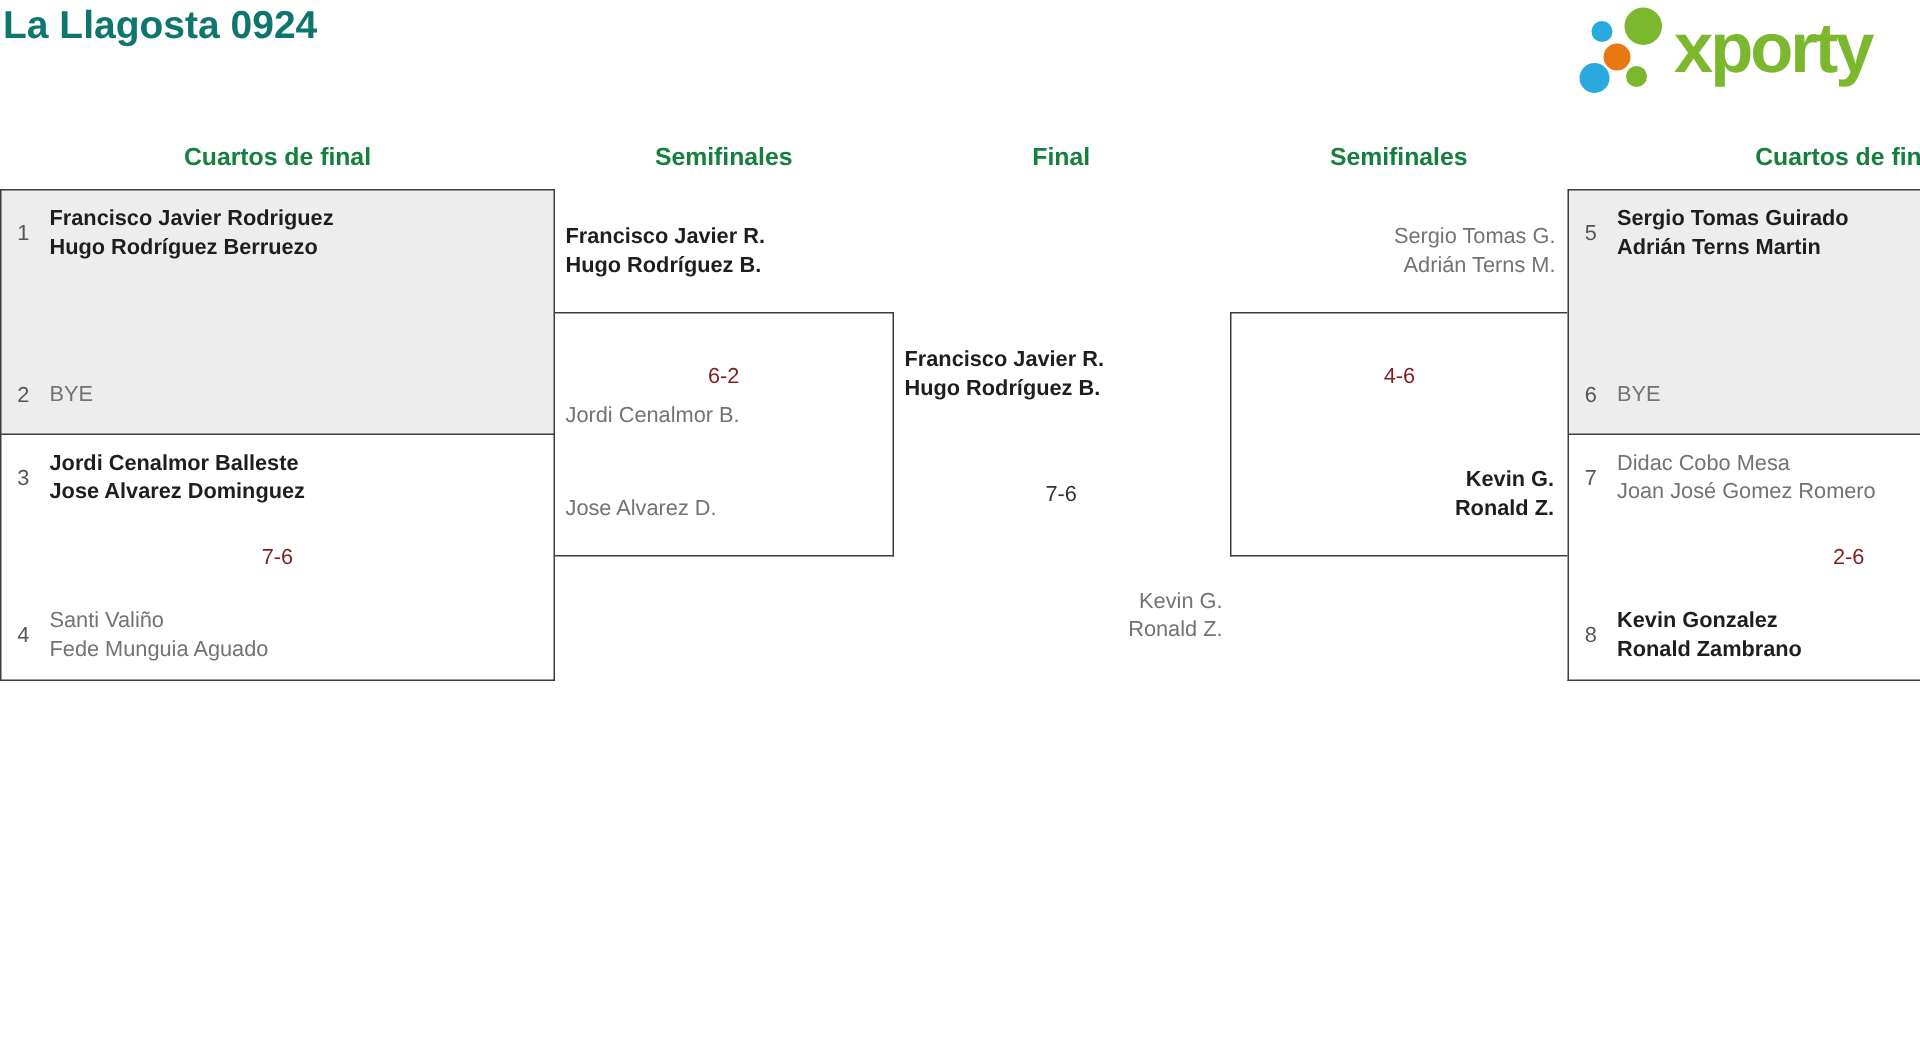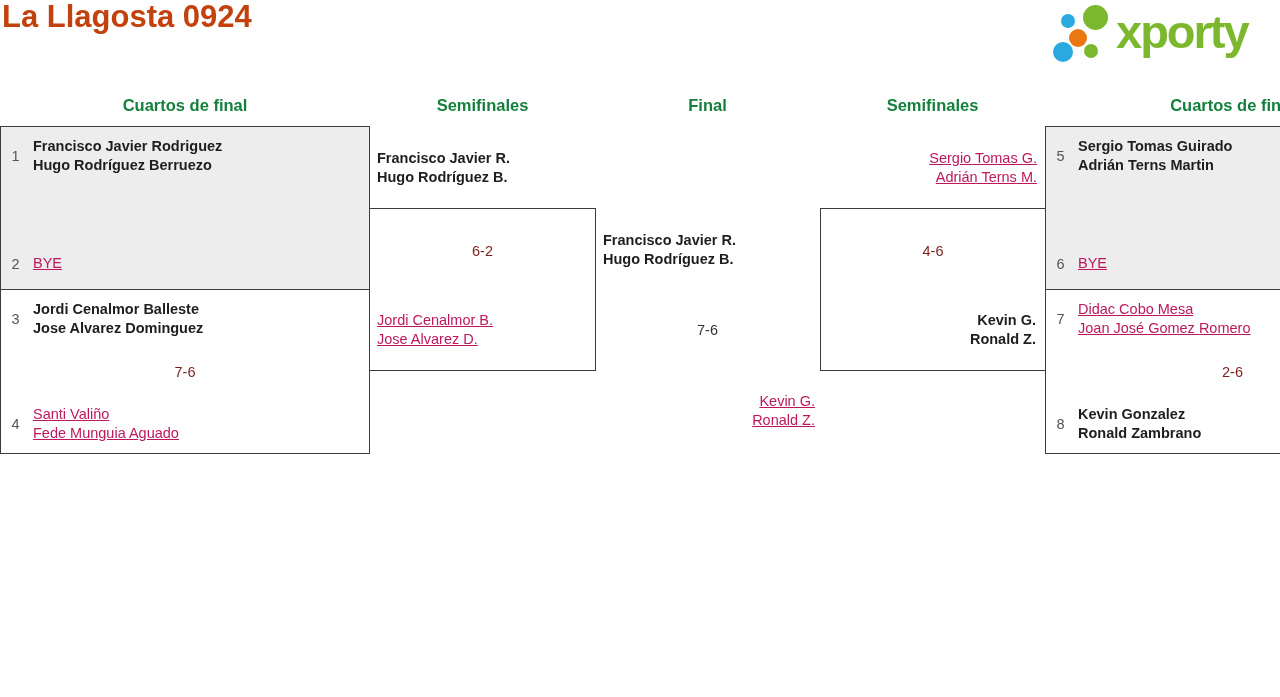--- a/index.html
+++ b/index.html
@@ -4,22 +4,22 @@
 <style>
   html,body{margin:0;padding:0;background:#fff;}
   body{
     width:1280px;height:697px;position:relative;overflow:hidden;
     font-family:"Liberation Sans",sans-serif;
     -webkit-font-smoothing:antialiased;
   }
   .bracket{position:absolute;left:0;top:0;width:1420px;height:697px;}
 
   
-  .title{position:absolute;left:2px;top:0;font-size:31px;font-weight:700;
-         color:#c2410c;line-height:33px;}
+  .title{position:absolute;left:2px;top:0;font-size:26px;font-weight:700;
+         color:#0f766e;line-height:33px;}
   .logo{position:absolute;left:1048px;top:0;width:232px;height:72px;cursor:pointer;}
   .dot{position:absolute;border-radius:50%;}
   .d1{left:13px;top:14px;width:14px;height:14px;background:#2aa9e0;}
   .d2{left:35px;top:5px;width:25px;height:25px;background:#7cb82e;}
   .d3{left:21px;top:29px;width:18px;height:18px;background:#e97812;}
   .d4{left:5px;top:42px;width:20px;height:20px;background:#2aa9e0;}
   .d5{left:36px;top:44px;width:14px;height:14px;background:#7cb82e;}
   .logo-text{position:absolute;left:68px;top:-4px;font-size:47px;font-weight:700;
              color:#7cb82e;letter-spacing:-2px;line-height:72px;}
 
@@ -35,28 +35,28 @@
   .no-right{border-right:none;}
 
   .row{position:absolute;left:7px;right:8px;display:flex;gap:10px;align-items:center;}
   .row.top{top:10px;}
   .row.bot{bottom:10px;}
   .row.bye{bottom:16px;}
   .seed{min-width:15px;text-align:center;color:#555;font-size:14.5px;flex:0 0 auto;}
   .names{display:flex;flex-direction:column;}
   .ln{font-size:14.5px;line-height:19px;white-space:nowrap;}
   .winner .ln{font-weight:700;color:#1e1e1e;}
-  .loser .ln{font-weight:400;color:#be185d;text-decoration:underline;}
+  .loser .ln{font-weight:400;color:#737373;}
 
   .score{position:absolute;left:0;width:100%;text-align:center;
          font-size:14.5px;color:#7f1d1d;}
   .score.mid{top:50%;transform:translateY(-50%);}
   .score.sf{top:34px;}
 
-  .sf-bottom{position:absolute;left:7px;bottom:21px;}
+  .sf-bottom{position:absolute;left:7px;bottom:21px;gap:43px;}
   .sf-bottom-r{position:absolute;right:9px;bottom:21px;text-align:right;align-items:flex-end;}
 
   .float{position:absolute;}
   .ta-r{text-align:right;align-items:flex-end;}
 </style>
 </head>
 <body>
 
 <div class="bracket">
 

